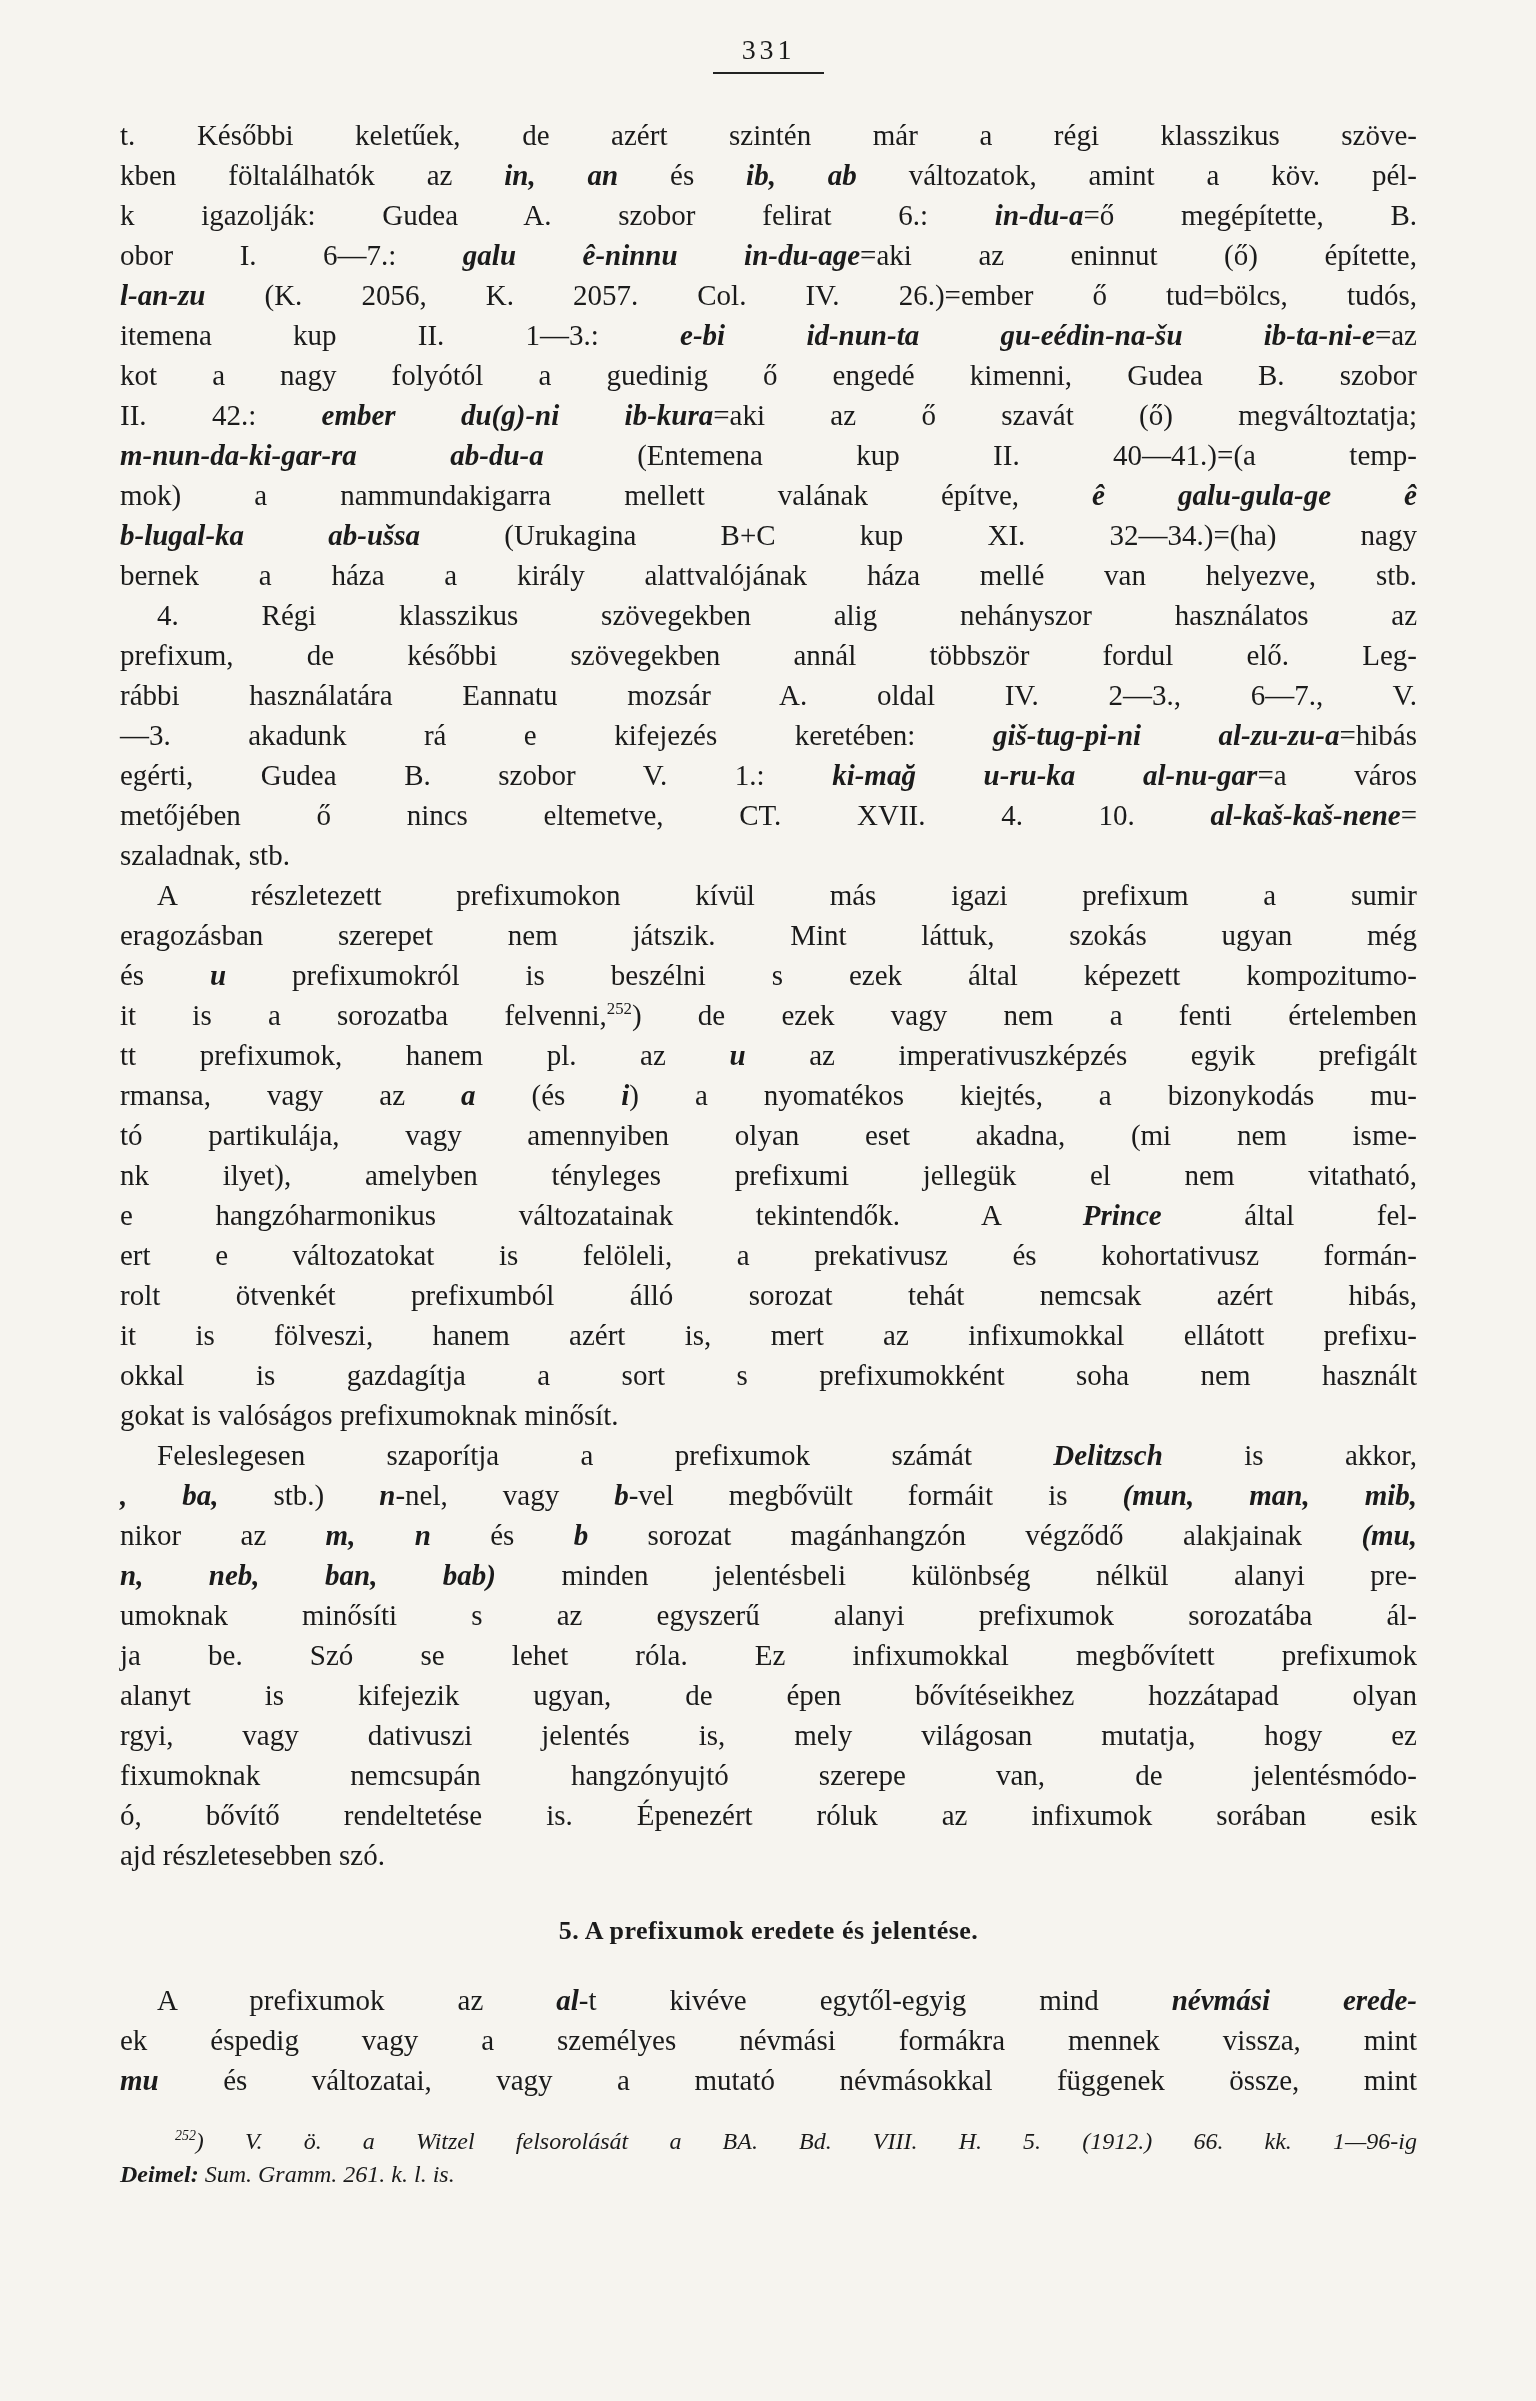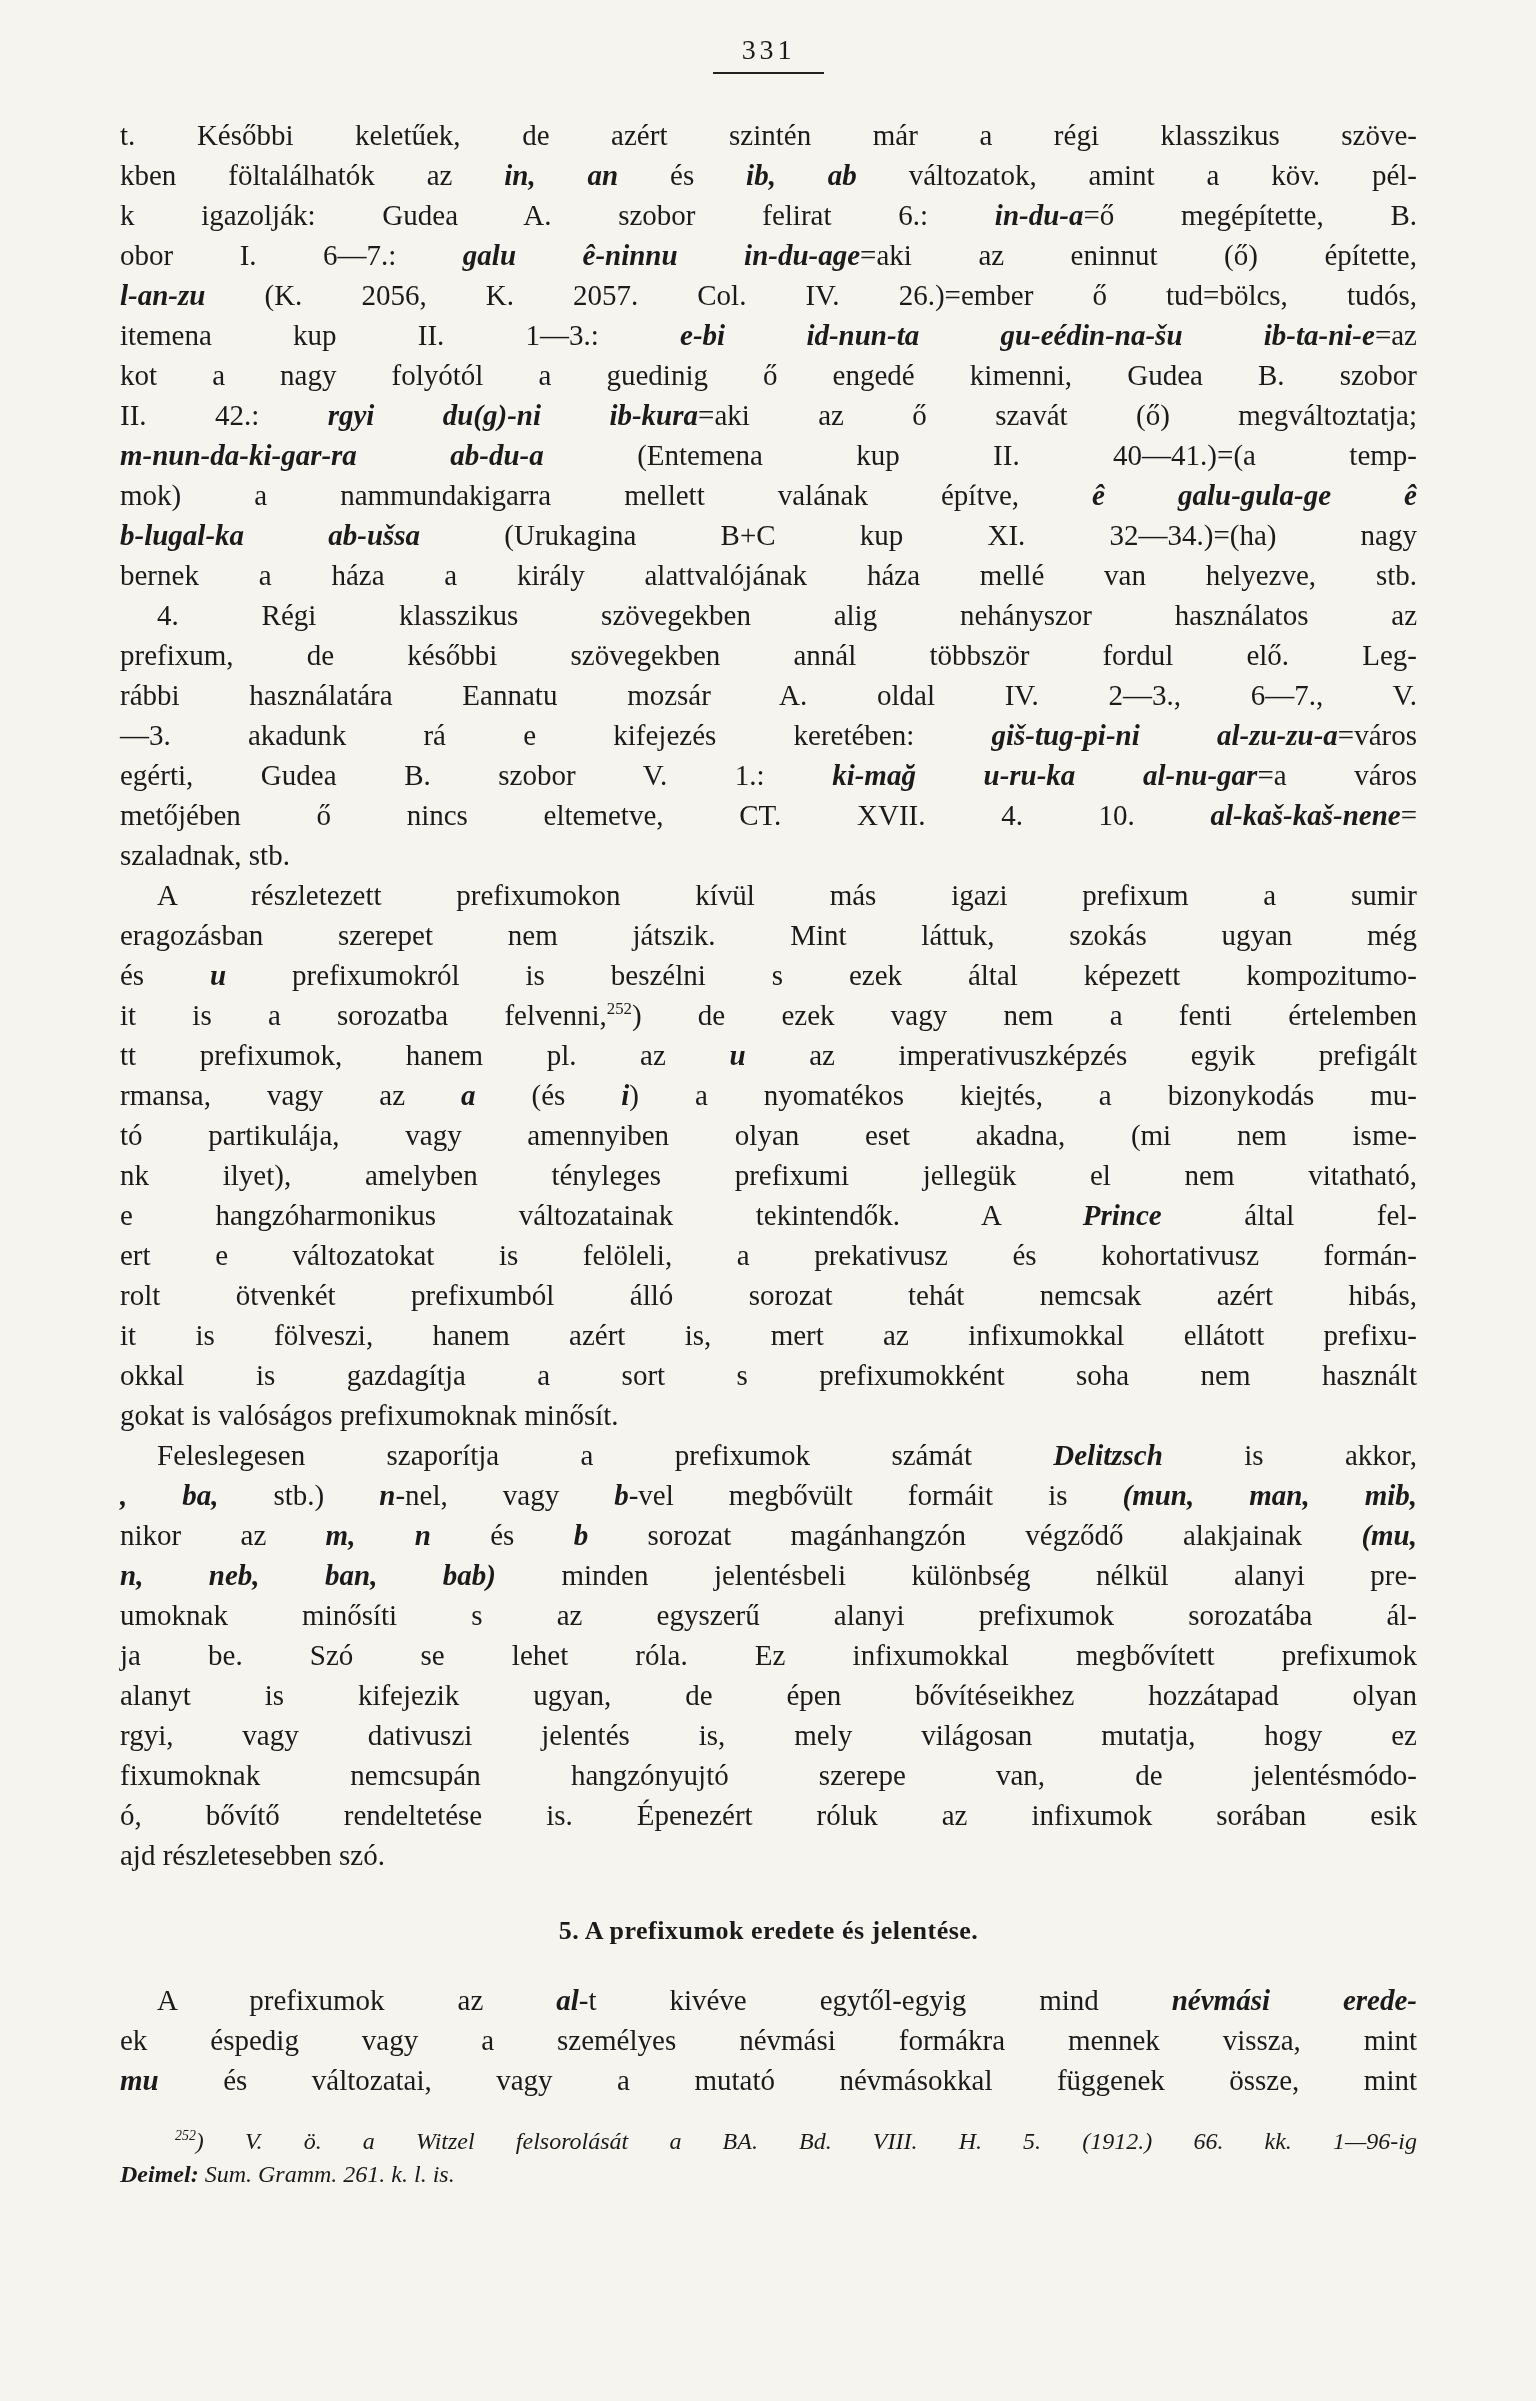--- a/index.html
+++ b/index.html
@@ -75,31 +75,31 @@
   </div>
   <div class="textblock">
       <div class="para">
         <div class="line"><span>t. Későbbi keletűek, de azért szintén már a régi klasszikus szöve-</span></div>
         <div class="line"><span>kben föltalálhatók az </span><span class="it">in, an</span><span> és </span><span class="it">ib, ab</span><span> változatok, amint a köv. pél-</span></div>
         <div class="line"><span>k igazolják: Gudea A. szobor felirat 6.: </span><span class="it">in-du-a</span><span>=ő megépítette, B.</span></div>
         <div class="line"><span>obor I. 6—7.: </span><span class="it">galu ê-ninnu in-du-age</span><span>=aki az eninnut (ő) építette,</span></div>
         <div class="line"><span class="it">l-an-zu</span><span> (K. 2056, K. 2057. Col. IV. 26.)=ember ő tud=bölcs, tudós,</span></div>
         <div class="line"><span>itemena kup II. 1—3.: </span><span class="it">e-bi id-nun-ta gu-eédin-na-šu ib-ta-ni-e</span><span>=az</span></div>
         <div class="line"><span>kot a nagy folyótól a guedinig ő engedé kimenni, Gudea B. szobor</span></div>
-        <div class="line"><span>II. 42.: </span><span class="it">rgyi du(g)-ni ib-kura</span><span>=aki az ő szavát (ő) megváltoztatja;</span></div>
+        <div class="line"><span>II. 42.: </span><span class="it">ember du(g)-ni ib-kura</span><span>=aki az ő szavát (ő) megváltoztatja;</span></div>
         <div class="line"><span class="it">m-nun-da-ki-gar-ra ab-du-a</span><span> (Entemena kup II. 40—41.)=(a temp-</span></div>
         <div class="line"><span>mok) a nammundakigarra mellett valának építve, </span><span class="it">ê galu-gula-ge ê</span></div>
         <div class="line"><span class="it">b-lugal-ka ab-ušsa</span><span> (Urukagina B+C kup XI. 32—34.)=(ha) nagy</span></div>
         <div class="line"><span>bernek a háza a király alattvalójának háza mellé van helyezve, stb.</span></div>
       </div>
       <div class="para">
         <div class="line ind"><span>4. Régi klasszikus szövegekben alig nehányszor használatos az</span></div>
         <div class="line"><span>prefixum, de későbbi szövegekben annál többször fordul elő. Leg-</span></div>
         <div class="line"><span>rábbi használatára Eannatu mozsár A. oldal IV. 2—3., 6—7., V.</span></div>
-        <div class="line"><span>—3. akadunk rá e kifejezés keretében: </span><span class="it">giš-tug-pi-ni al-zu-zu-a</span><span>=város</span></div>
+        <div class="line"><span>—3. akadunk rá e kifejezés keretében: </span><span class="it">giš-tug-pi-ni al-zu-zu-a</span><span>=hibás</span></div>
         <div class="line"><span>egérti, Gudea B. szobor V. 1.: </span><span class="it">ki-mağ u-ru-ka al-nu-gar</span><span>=a város</span></div>
         <div class="line"><span>metőjében ő nincs eltemetve, CT. XVII. 4. 10. </span><span class="it">al-kaš-kaš-nene</span><span>=</span></div>
         <div class="line nojust"><span>szaladnak, stb.</span></div>
       </div>
       <div class="para">
         <div class="line ind"><span>A részletezett prefixumokon kívül más igazi prefixum a sumir</span></div>
         <div class="line"><span>eragozásban szerepet nem játszik. Mint láttuk, szokás ugyan még</span></div>
         <div class="line"><span>és </span><span class="it">u</span><span> prefixumokról is beszélni s ezek által képezett kompozitumo-</span></div>
         <div class="line"><span>it is a sorozatba felvenni,</span><span class="sup">252</span><span>) de ezek vagy nem a fenti értelemben</span></div>
         <div class="line"><span>tt prefixumok, hanem pl. az </span><span class="it">u</span><span> az imperativuszképzés egyik prefigált</span></div>

